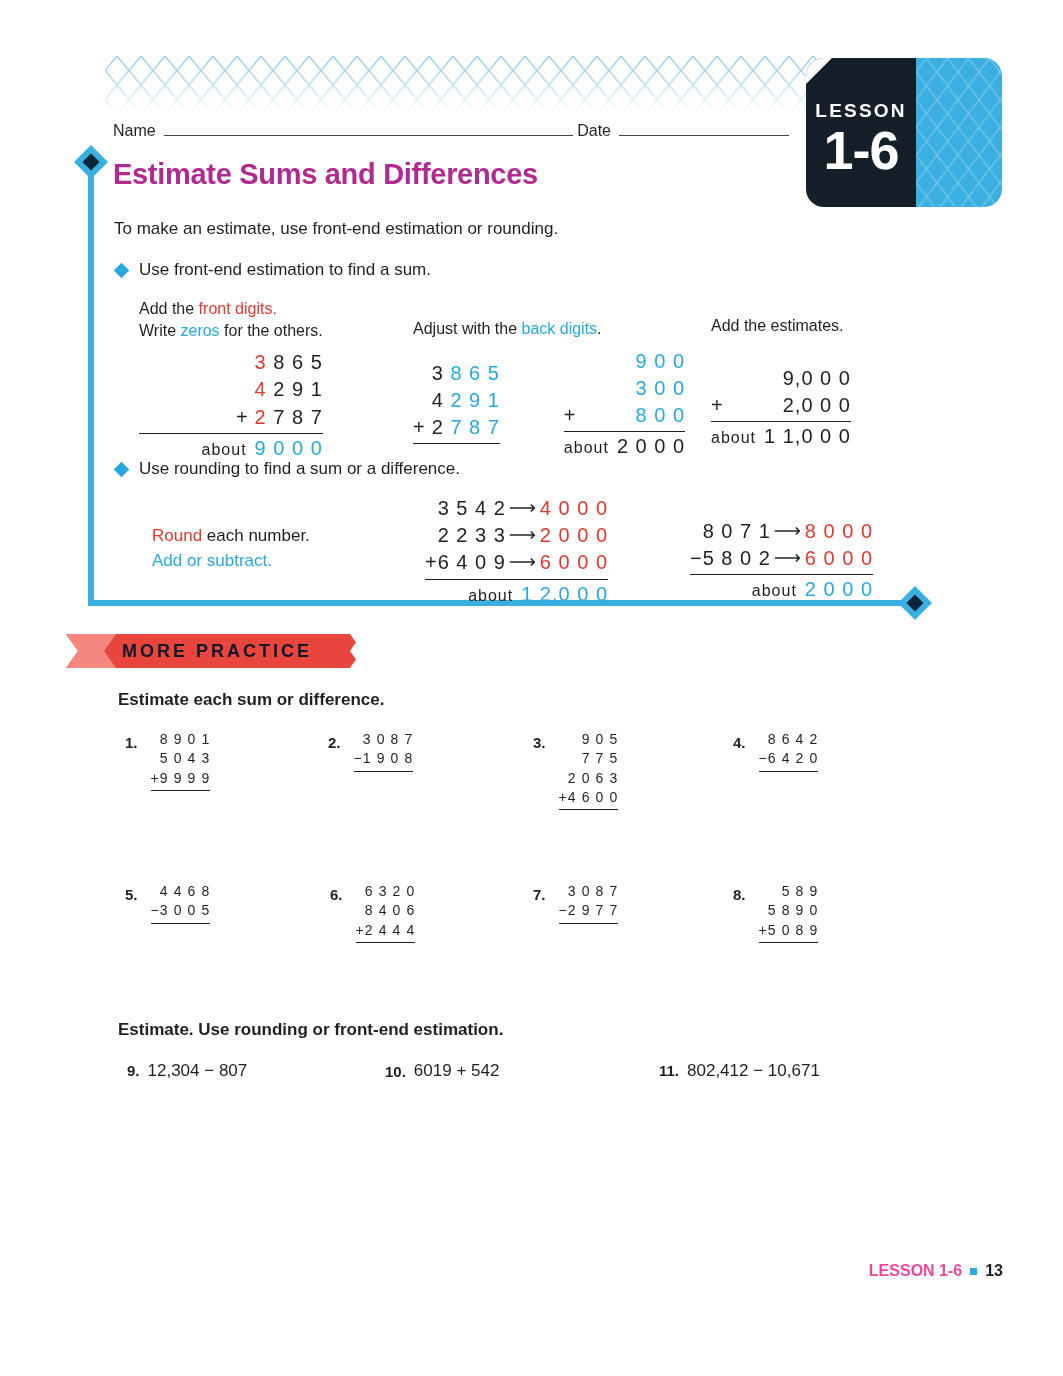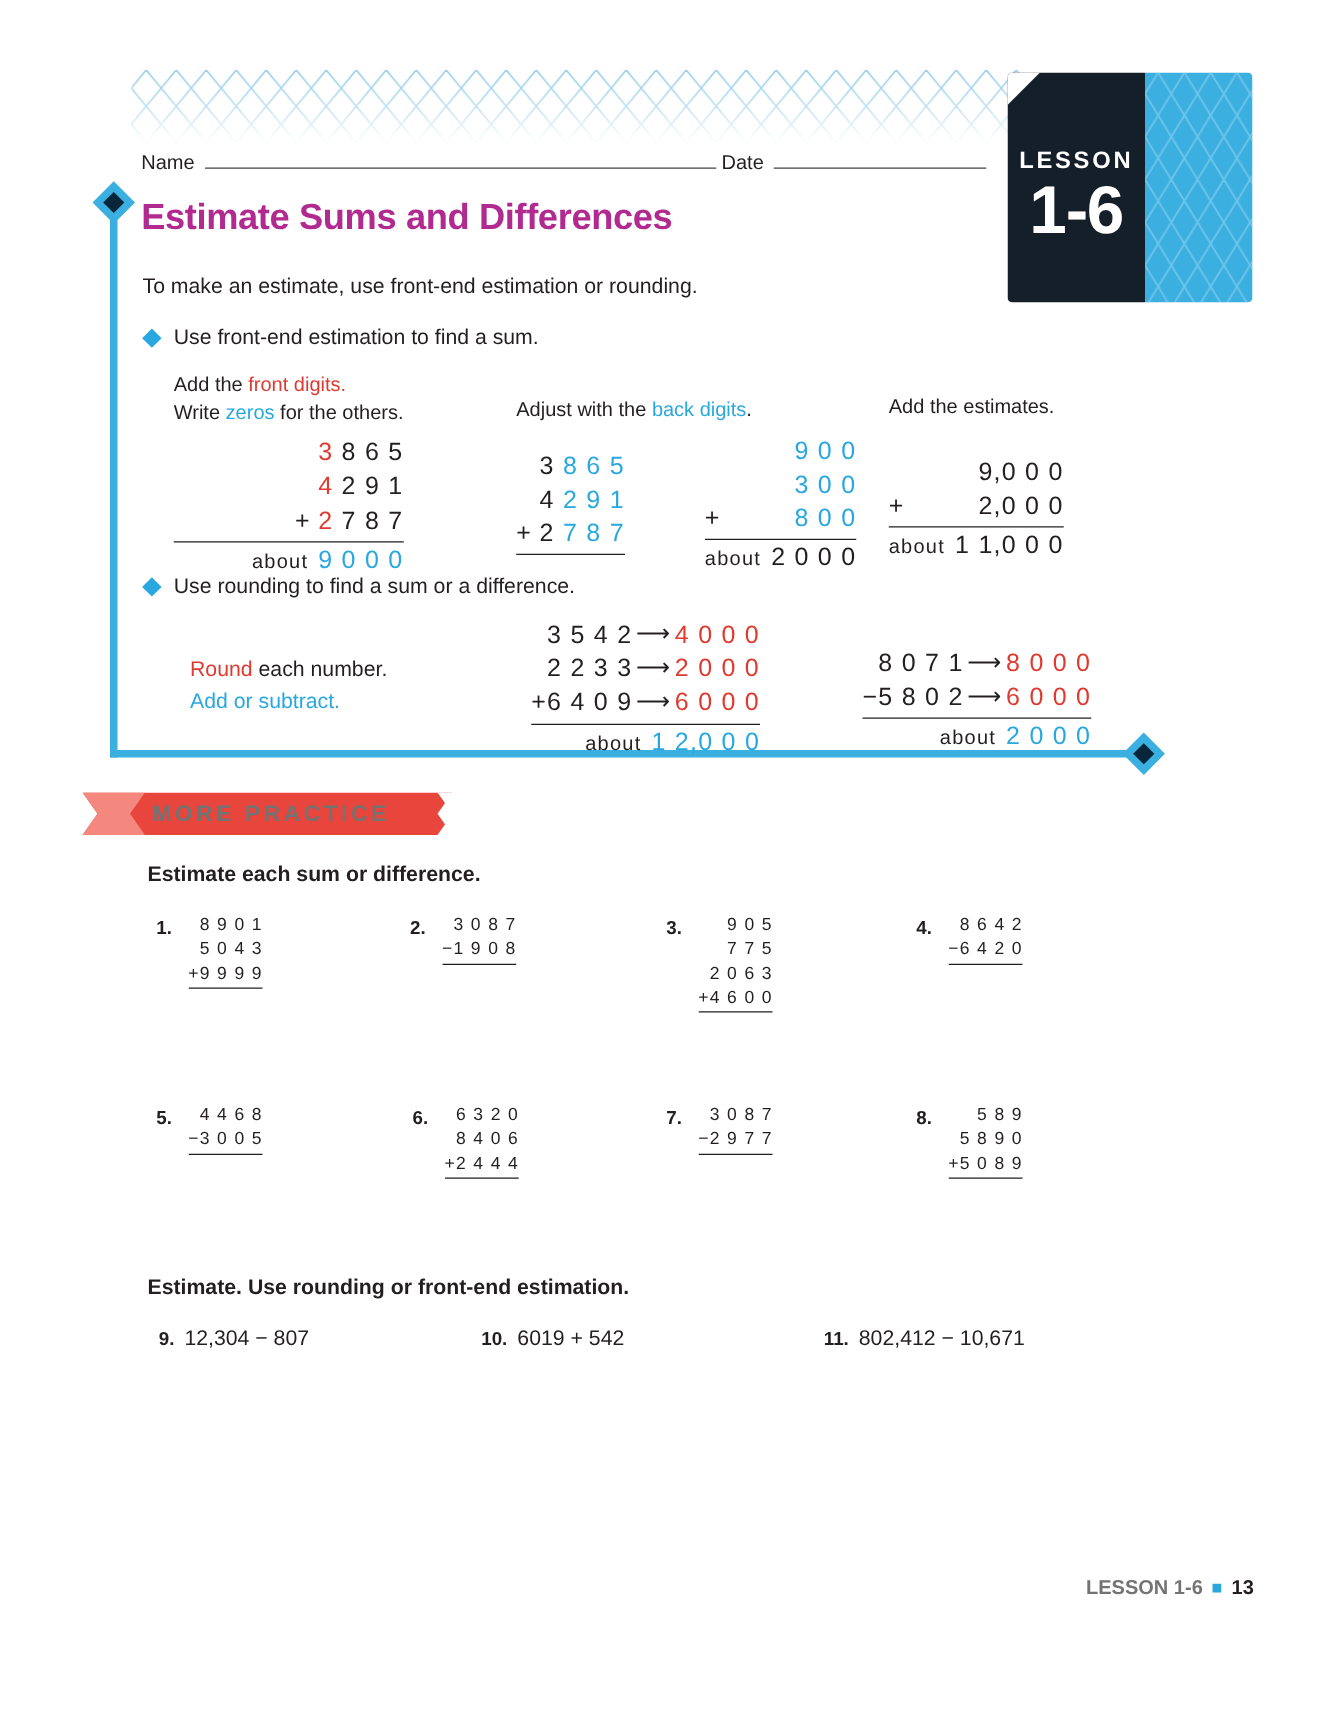--- a/index.html
+++ b/index.html
@@ -29,22 +29,22 @@
     overflow: hidden;
   }
   .top-mesh svg { display: block; }
 
   
   .lesson-badge {
     position: absolute;
     left: 806px;
     top: 58px;
     width: 196px;
-    height: 184px;
-    border-radius: 4px;
+    height: 149px;
+    border-radius: 18px;
     overflow: hidden;
     display: flex;
   }
   .badge-dark {
     width: 110px;
     height: 100%;
     background: #151f29;
     position: relative;
     display: flex;
     flex-direction: column;
@@ -246,21 +246,21 @@
     top: 634px;
     height: 34px;
     width: 296px;
   }
   .ribbon-text {
     position: absolute;
     left: 56px;
     top: 0;
     height: 34px;
     line-height: 34px;
-    color: #737373;
+    color: #0f172a;
     font-size: 18px;
     font-weight: bold;
     letter-spacing: 3px;
     white-space: nowrap;
   }
 
   .practice-head {
     position: absolute;
     left: 118px;
     top: 690px;
@@ -329,21 +329,21 @@
   
   .footer {
     position: absolute;
     left: 0;
     right: 60px;
     top: 1262px;
     text-align: right;
     font-size: 16px;
     font-weight: bold;
   }
-  .footer .f-lesson { color: #737373; }
+  .footer .f-lesson { color: #ec4899; }
   .footer .f-sq {
     display: inline-block;
     width: 7px; height: 7px;
     background: #29a8df;
     margin: 0 8px 1px 8px;
   }
   .footer .f-page { color: #231f20; }
 </style>
 </head>
 <body>

